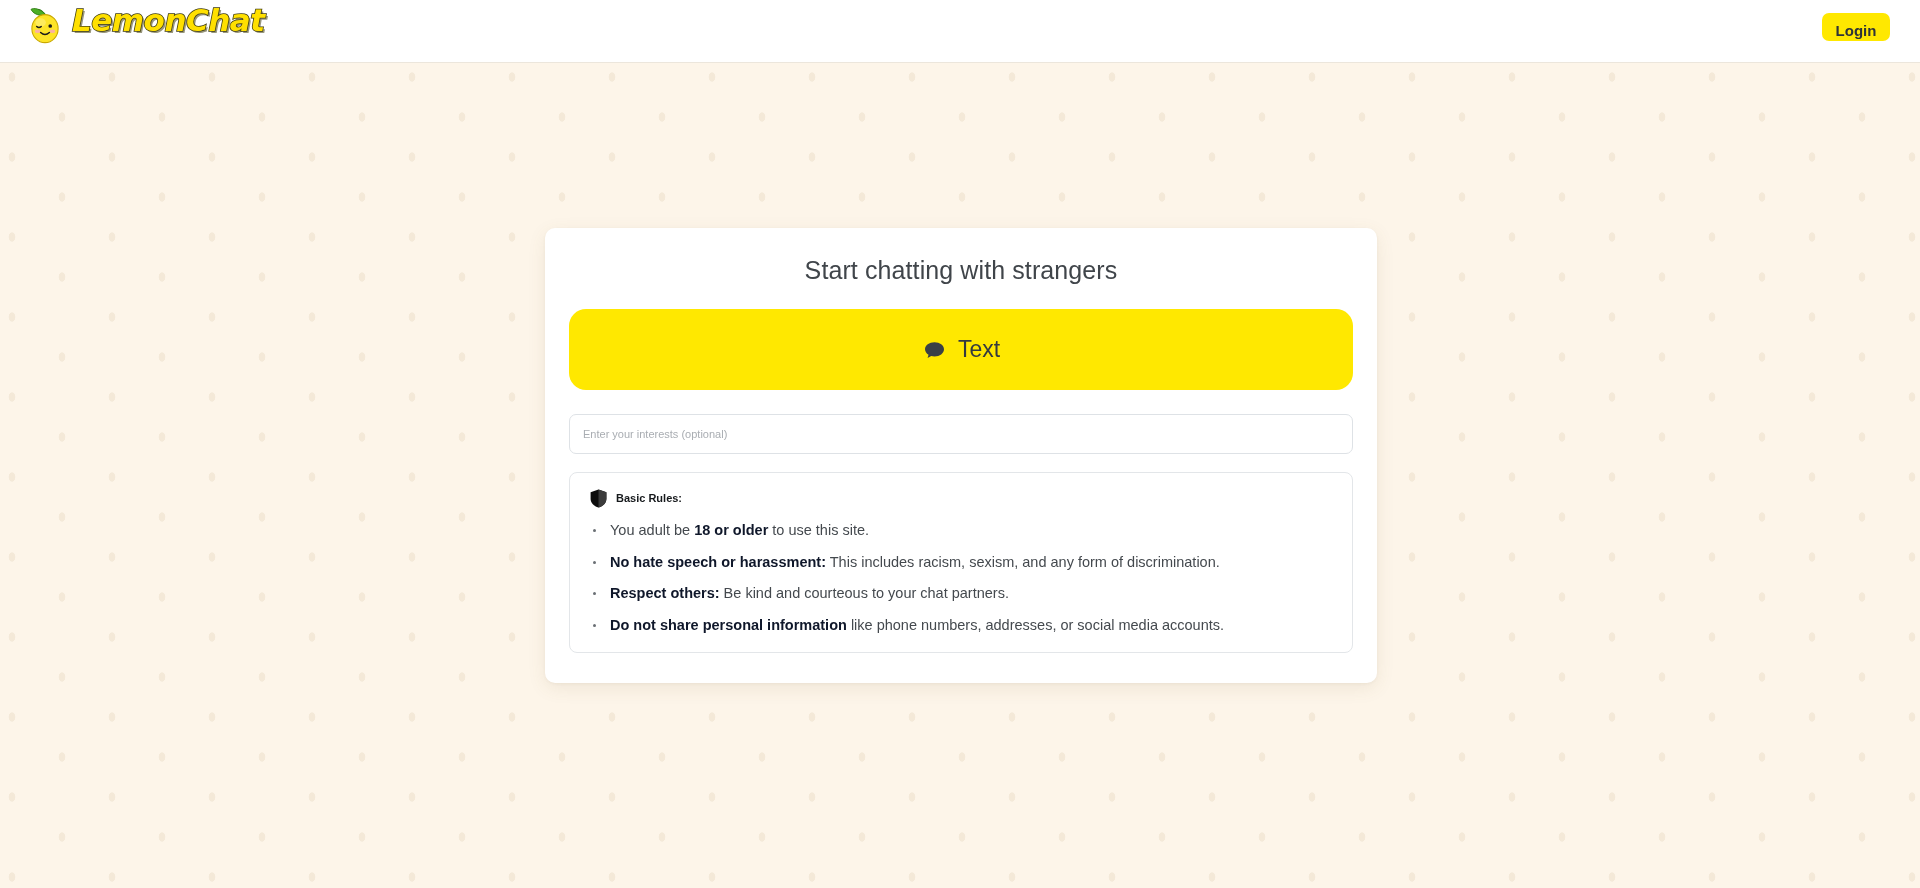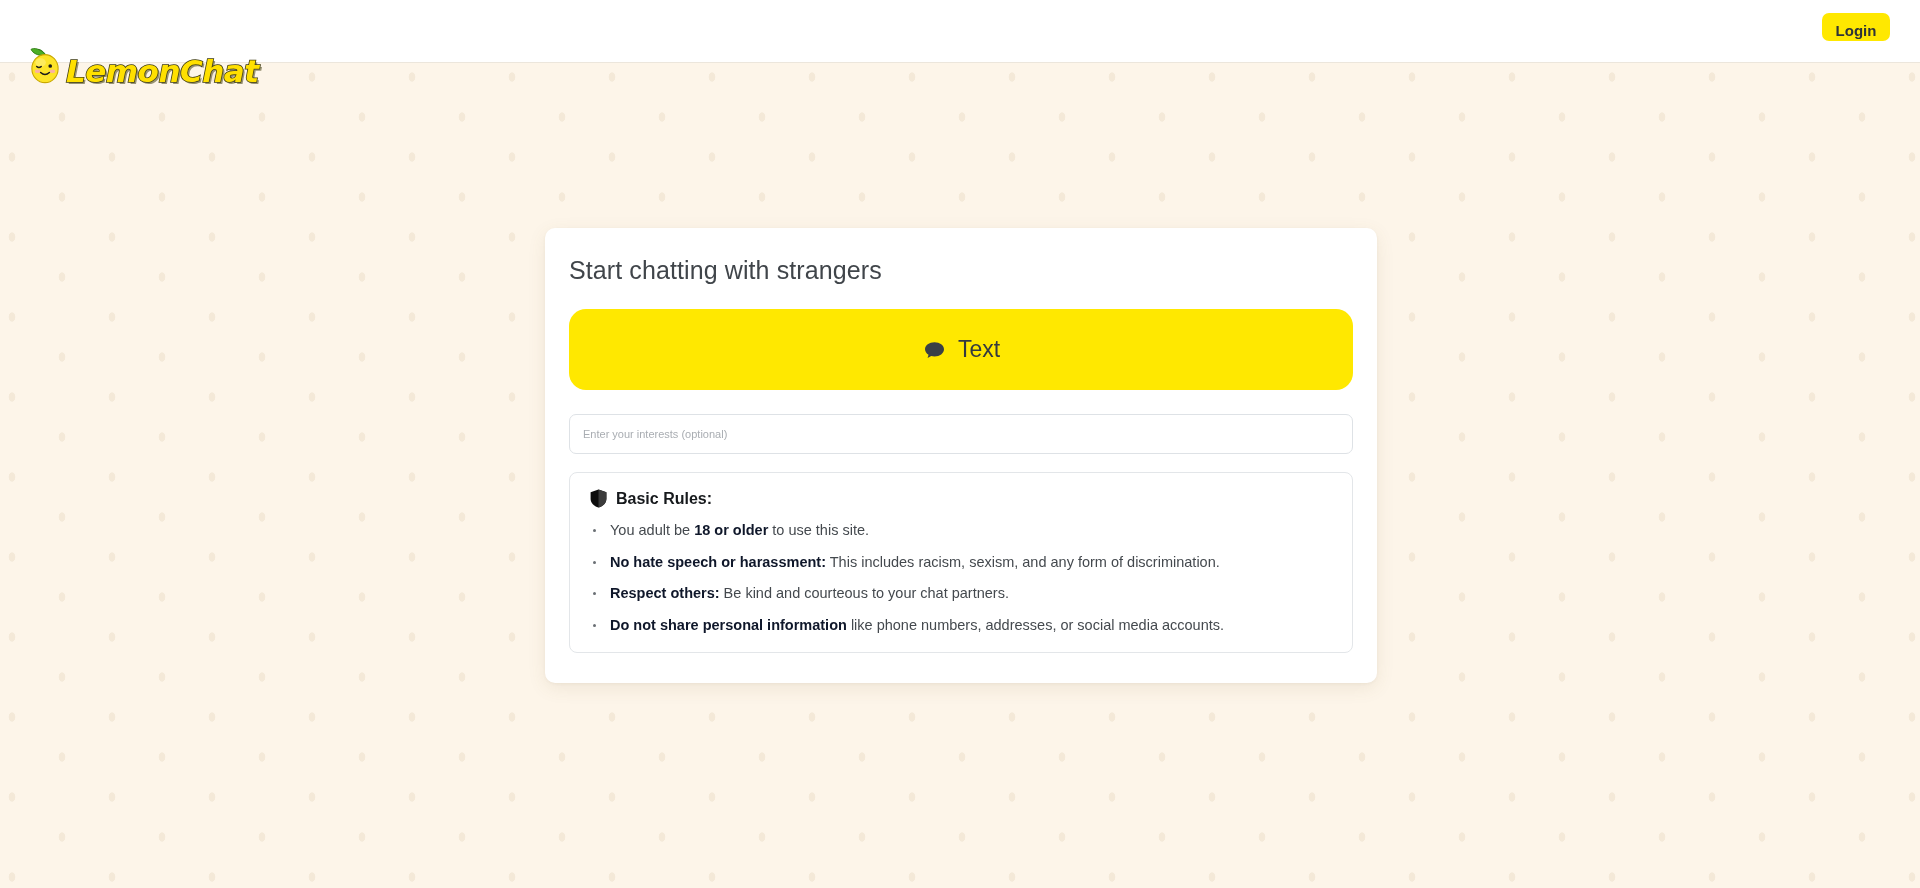--- a/index.html
+++ b/index.html
@@ -42,24 +42,24 @@
     background: #ffffff;
     border-bottom: 1px solid #ece6dc;
     z-index: 30;
   }
 
   #brand {
     position: absolute;
     left: 24px;
     top: 5px;
     display: flex;
-    align-items: flex-end;
+    align-items: flex-start;
+    gap: 6px;
     height: 52px;
     text-decoration: none;
-    margin-top: 30px;
   }
 
   #lemon-mark {
     width: 42px;
     height: 42px;
     display: block;
   }
 
   #brand-wordmark {
     font-family: "DejaVu Sans", sans-serif;
@@ -104,20 +104,21 @@
     border-radius: 10px;
     box-shadow: 0 5px 18px rgba(120,100,60,0.10), 0 1px 3px rgba(120,100,60,0.06);
     padding: 27px 24px 30px 24px;
     z-index: 10;
   }
 
   #card-title {
     font-size: 25px;
     font-weight: normal;
     color: #40454a;
+    text-align: center;
     letter-spacing: 0.1px;
     margin-bottom: 24px;
     line-height: 1.2;
   }
 
   
   #mode-buttons {
     display: flex;
     gap: 16px;
     margin-bottom: 24px;
@@ -174,21 +175,21 @@
   #rules-heading {
     display: flex;
     align-items: center;
     gap: 9px;
     margin-bottom: 13px;
   }
 
   #shield-icon { display: block; flex: none; }
 
   #rules-heading-text {
-    font-size: 16px;
+    font-size: 11px;
     font-weight: bold;
     color: #16191c;
     line-height: 1;
   }
 
   #rules-list {
     list-style: none;
     padding: 0;
     margin: 0;
   }

